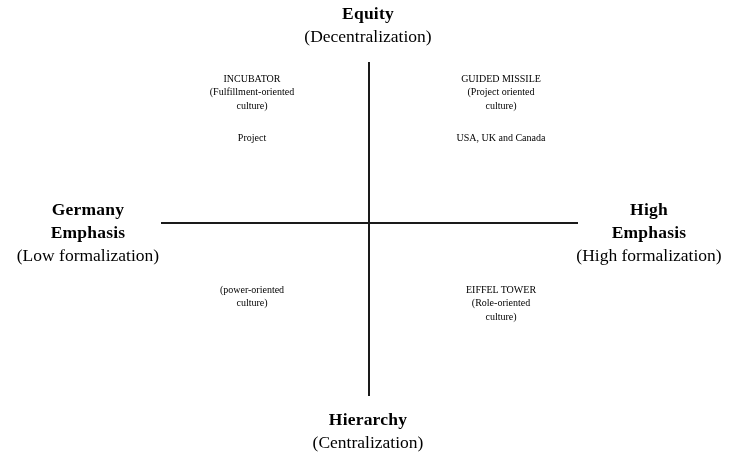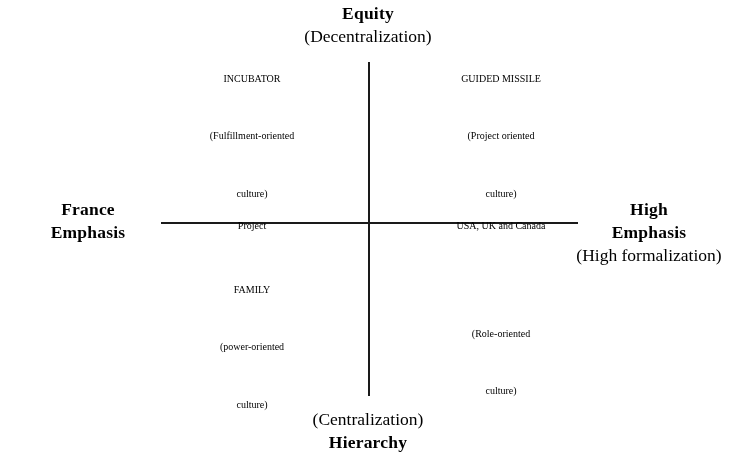--- a/index.html
+++ b/index.html
@@ -86,21 +86,20 @@
   .quad {
     font-size: 10px;
     line-height: 1.33;
   }
   .quad .name {
     display: block;
     white-space: nowrap;
   }
   .quad .desc {
     display: block;
-    margin-top: 44px;
   }
   .quad .countries {
     display: block;
     white-space: nowrap;
     margin-top: 19px;
   }
 
   #quad-tl { left: 152px; top: 72px; width: 200px; }
   #quad-tr { left: 386px; top: 72px; width: 230px; }
   #quad-bl { left: 152px; top: 283px; width: 200px; }
@@ -113,27 +112,28 @@
 
   <div class="axis-v"></div>
   <div class="axis-h"></div>
 
   <div class="block pole" id="pole-top">
     <span class="ln title">Equity</span>
     <span class="ln sub">(Decentralization)</span>
   </div>
 
   <div class="block pole" id="pole-bottom">
+    <span class="ln title">Hierarchy</span>
     <span class="ln sub">(Centralization)</span>
-    <span class="ln title">Hierarchy</span>
   </div>
 
   <div class="block pole" id="pole-left">
-    <span class="ln title">France</span>
+    <span class="ln title">Germany</span>
     <span class="ln title">Emphasis</span>
+    <span class="ln sub">(Low formalization)</span>
   </div>
 
   <div class="block pole" id="pole-right">
     <span class="ln title">High</span>
     <span class="ln title">Emphasis</span>
     <span class="ln sub">(High formalization)</span>
   </div>
 
   <div class="block quad" id="quad-tl">
     <span class="name">INCUBATOR</span>
@@ -143,23 +143,23 @@
   </div>
 
   <div class="block quad" id="quad-tr">
     <span class="name">GUIDED MISSILE</span>
     <span class="desc">(Project oriented</span>
     <span class="desc">culture)</span>
     <span class="countries">USA, UK and Canada</span>
   </div>
 
   <div class="block quad" id="quad-bl">
-    <span class="name">FAMILY</span>
     <span class="desc">(power-oriented</span>
     <span class="desc">culture)</span>
   </div>
 
   <div class="block quad" id="quad-br">
+    <span class="name">EIFFEL TOWER</span>
     <span class="desc">(Role-oriented</span>
     <span class="desc">culture)</span>
   </div>
 
 </div>
 
 </body></html>

